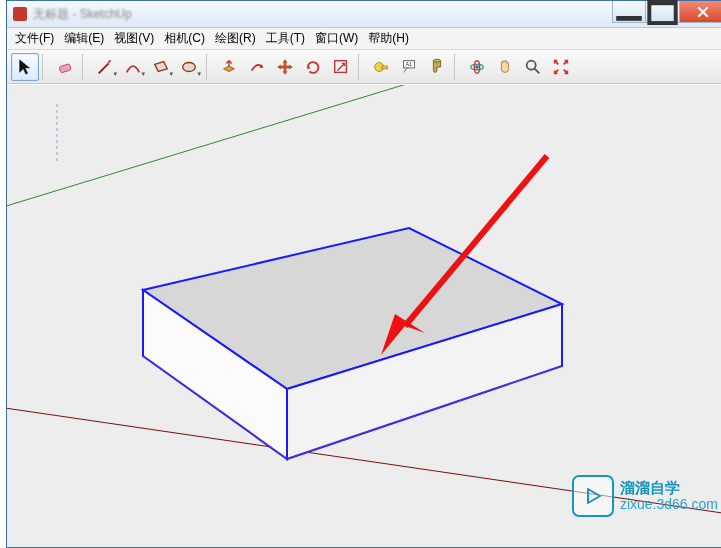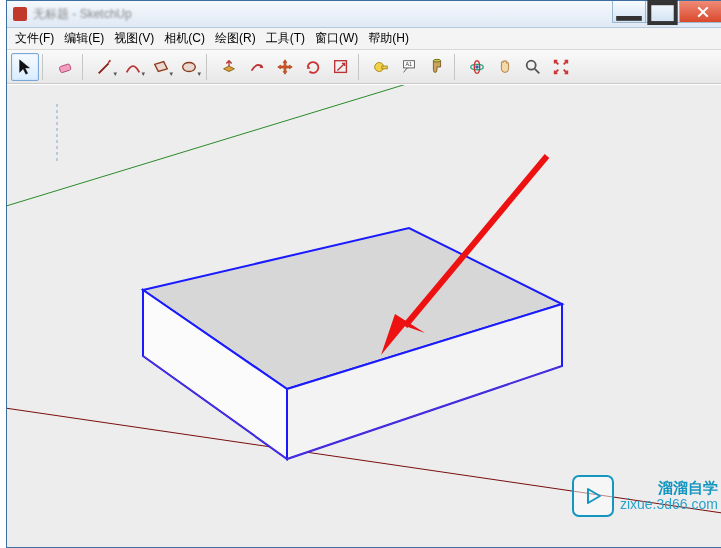--- a/index.html
+++ b/index.html
@@ -30,21 +30,21 @@
 
 .statusbar { height: 26px; background: linear-gradient(#f7f7f7,#e6e6e6); border-top: 1px solid #c8c8c8; display: flex; align-items: center; font-size: 12px; color: #333; }
 .statusbar .cell { border-right: 1px solid #c8c8c8; border-left:1px solid #fff; height: 100%; display:flex; align-items:center; padding: 0 8px; }
 .statusbar .iconcell { width:26px; justify-content:center; color:#777; padding:0; }
 .statusbar .msg { flex: 1; padding-left: 12px; }
 .statusbar .val-label { width: 62px; }
 .statusbar .val-box { width: 124px; background:#fff; height:18px; margin:0 4px; border:1px solid #ccc; }
 
 .watermark { position: absolute; right: 8px; bottom: 30px; display:flex; align-items:center; gap:6px; }
 .watermark .play { width:42px; height:42px; border:2px solid #1596c0; border-radius:7px; display:flex; align-items:center; justify-content:center; background:rgba(255,255,255,.5); }
-.watermark .txt { color:#1596c0; font-size:15px; font-weight:600; line-height:1.1;text-align:right; }
+.watermark .txt { color:#1596c0; font-size:15px; font-weight:600; line-height:1.1; }
 .watermark .txt small { font-size:14px; font-weight:400; color:#2aa3c9; display:block; }
 </style>
 </head>
 <body>
 
 <div class="window">
 
   <div class="titlebar">
     <div class="app-icon"></div>
     <div class="title">无标题 - SketchUp</div>

